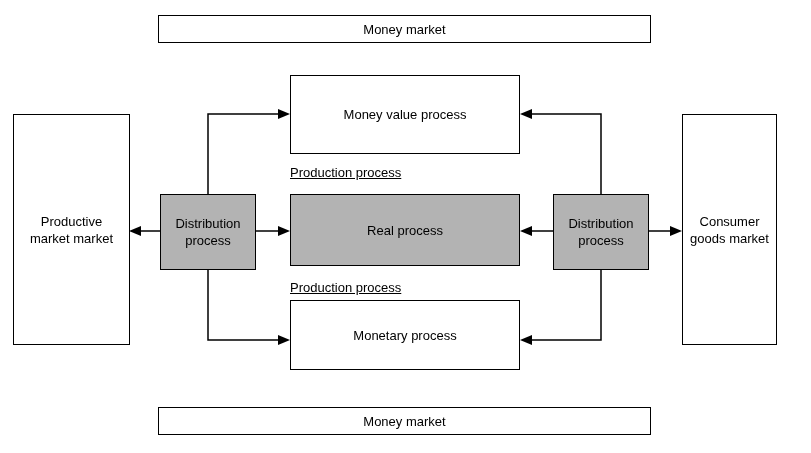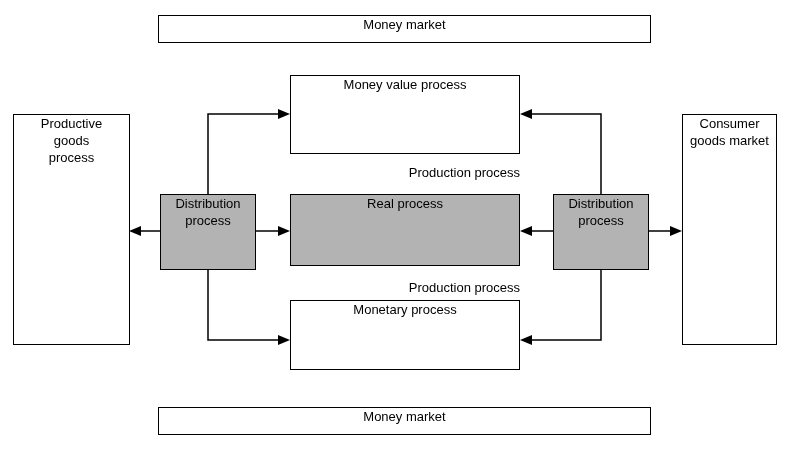--- a/index.html
+++ b/index.html
@@ -17,37 +17,39 @@
       height: 453px;
       background: var(--color-background, #ffffff);
       overflow: hidden;
     }
     .box {
       position: absolute;
       box-sizing: border-box;
       border: 1px solid var(--color-border, #000000);
       background: var(--color-box-fill, #ffffff);
       display: flex;
+      align-items: center;
       justify-content: center;
       text-align: center;
       font-size: 13px;
       line-height: 17px;
     }
     .box.gray {
       background: var(--color-gray-fill, #b3b3b3);
     }
     .wrap-narrow {
       display: inline-block;
       max-width: 84px;
     }
     .free-label {
       position: absolute;
-      text-align: right;
+      text-align: left;
       font-size: 13px;
       line-height: 16px;
+      text-decoration: underline;
     }
     svg.connectors {
       position: absolute;
       left: 0;
       top: 0;
       pointer-events: none;
     }
   </style>
 </head>
 <body>
@@ -85,21 +87,21 @@
 
   <div class="box" style="left:158px; top:15px; width:493px; height:28px;">
     <span>Money market</span>
   </div>
 
   <div class="box" style="left:158px; top:407px; width:493px; height:28px;">
     <span>Money market</span>
   </div>
 
   <div class="box" style="left:13px; top:114px; width:117px; height:231px;">
-    <span class="wrap-narrow">Productive goods process</span>
+    <span class="wrap-narrow">Productive market market</span>
   </div>
 
   <div class="box" style="left:682px; top:114px; width:95px; height:231px;">
     <span class="wrap-narrow">Consumer goods market</span>
   </div>
 
   <div class="box" style="left:290px; top:75px; width:230px; height:79px;">
     <span>Money value process</span>
   </div>
 

